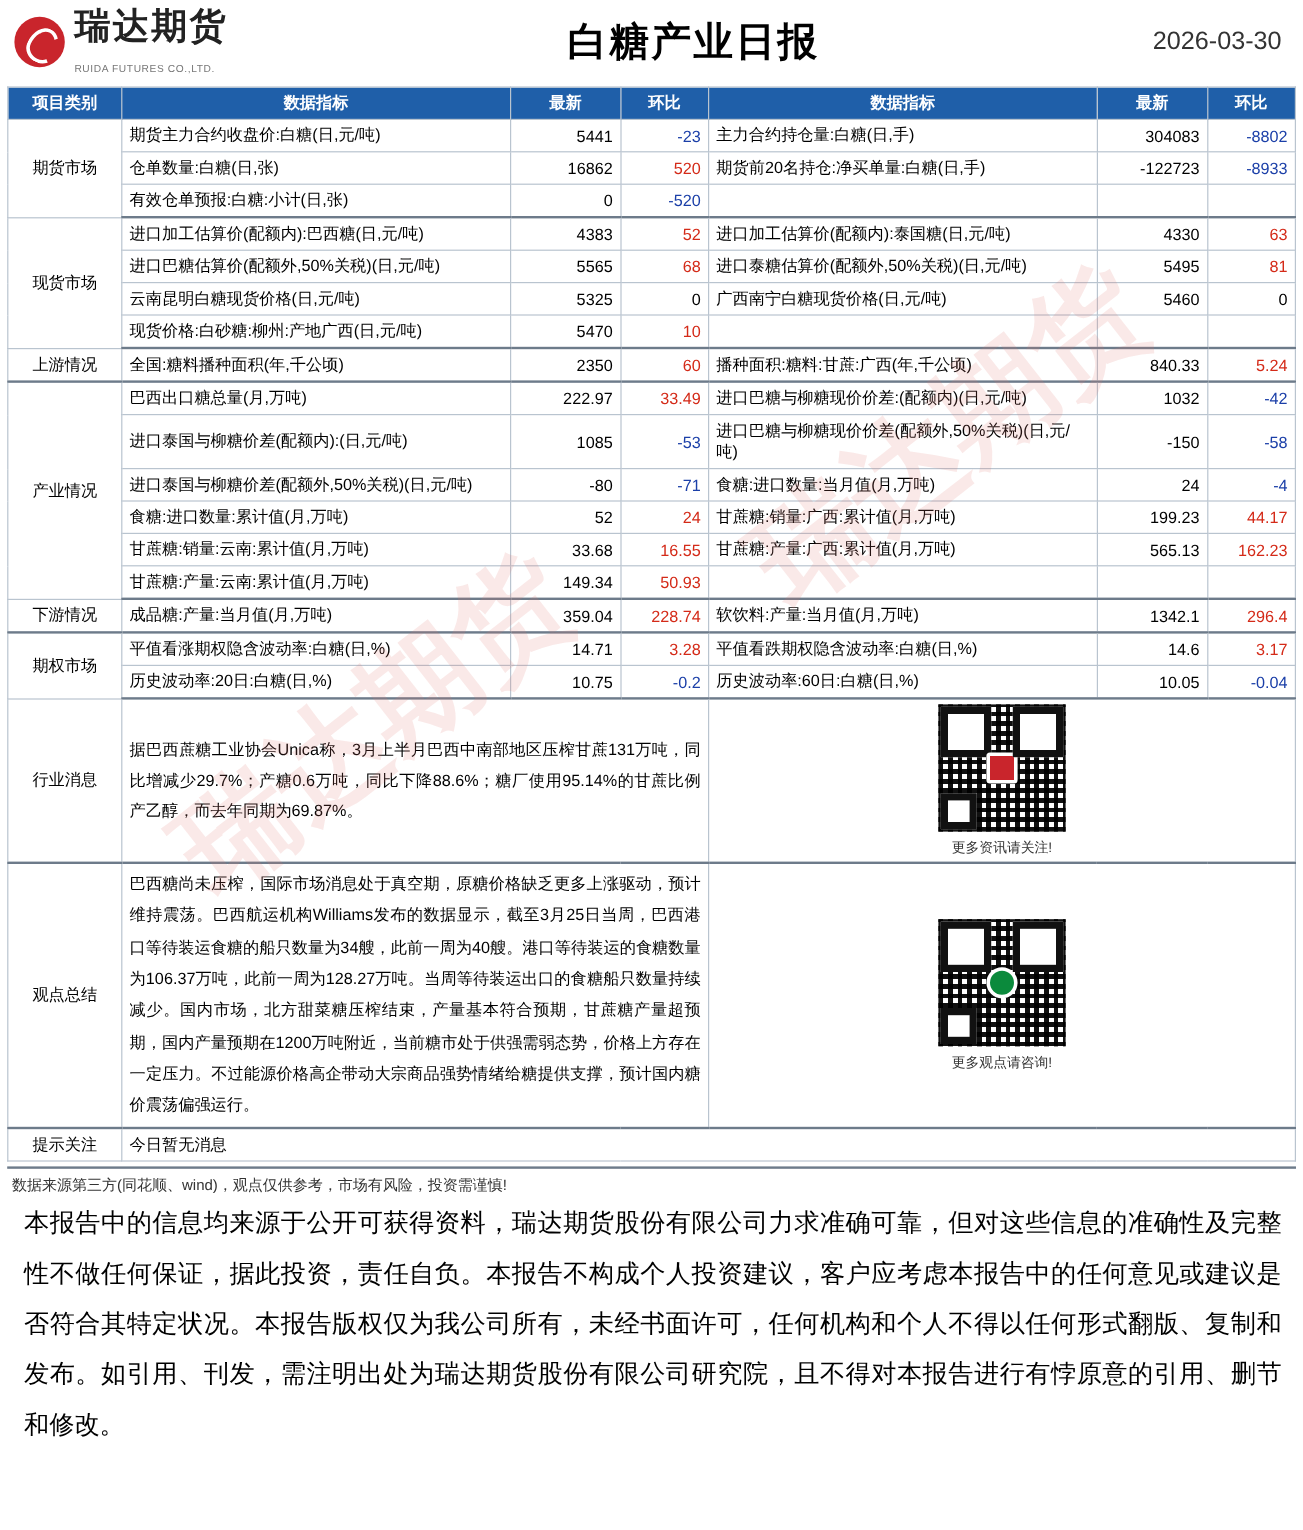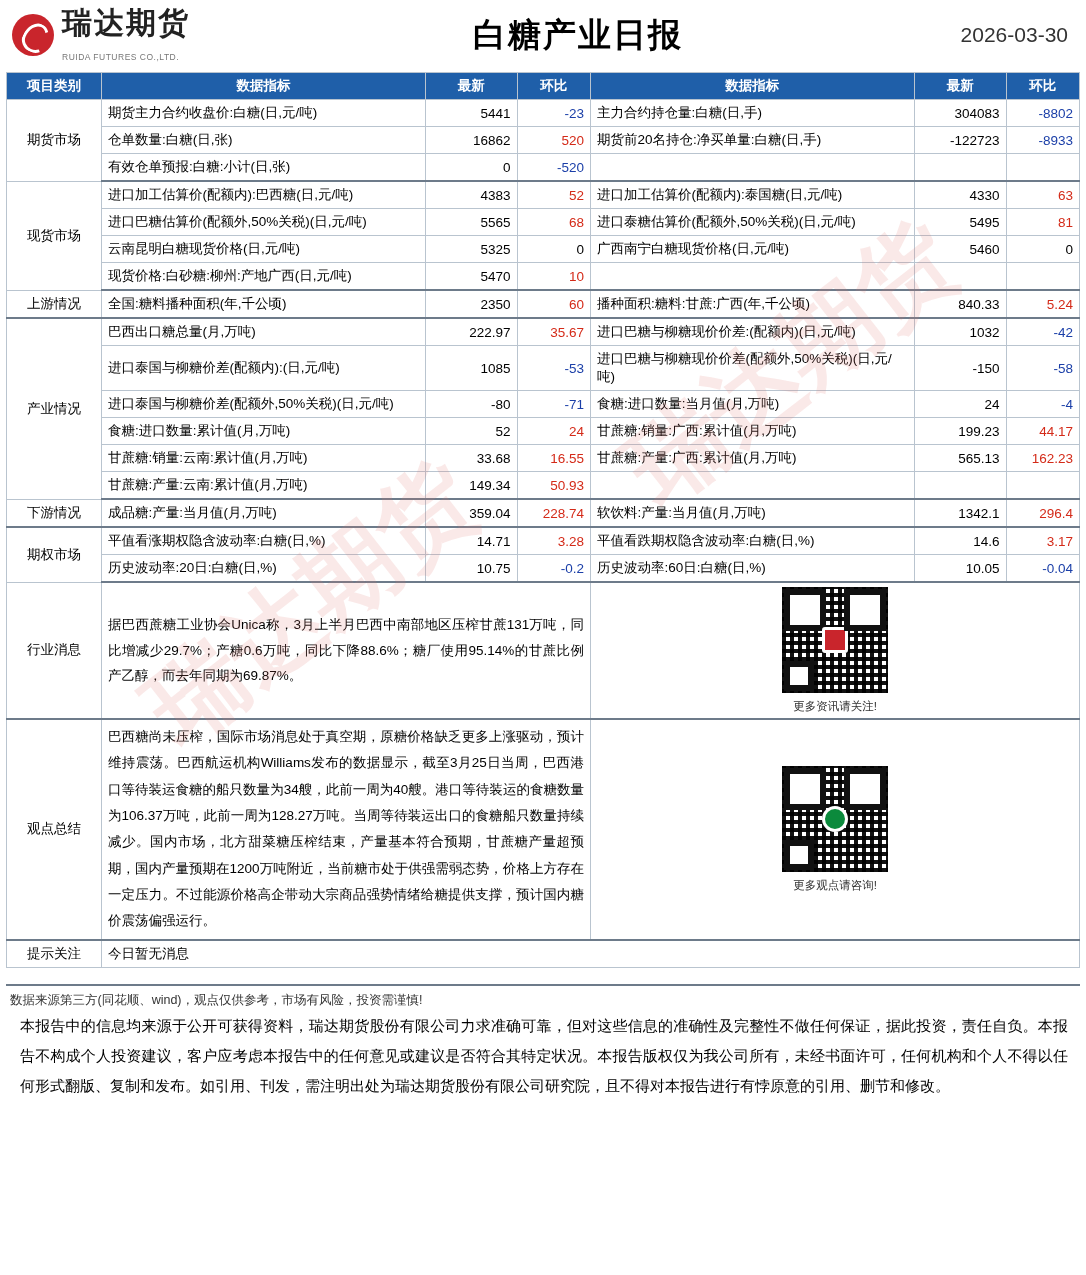--- a/index.html
+++ b/index.html
@@ -59,27 +59,27 @@
     content:""; position:absolute; width:30px; height:30px; border:6px solid #111; background:#fff;
   }
   .qr::before { left:2px; top:2px; }
   .qr::after { right:2px; top:2px; }
   .qr-inner { position:absolute; left:2px; bottom:2px; width:30px; height:30px; border:6px solid #111; background:#fff; }
   .qr-logo { position:absolute; left:50%; top:50%; transform:translate(-50%,-50%); width:26px; height:26px; background:#c9252c; border:3px solid #fff; border-radius:3px; }
   .qr-logo.green { background:#0b8a3c; border-radius:50%; }
   .qr-cap { font-size: 11.5px; color:#333; margin-top: 6px; }
   .tip-cell { font-size: 14px; padding: 6px 8px; }
 
-  .source-note { font-size: 12.5px; color: #333; padding: 6px 4px 2px 4px; border-top: 2px solid #6d7b8a; margin-top: 16px; }
+  .source-note { font-size: 12.5px; color: #333; padding: 6px 4px 2px 4px; border-top: 2px solid #6d7b8a; margin-top: 4px; }
 
   .analyst-row { display:flex; gap: 36px; justify-content: center; font-size: 15px; padding: 14px 0 6px 0; }
   .analyst-row .lbl { font-weight: bold; }
 
   .disc-title { font-size: 22px; font-weight: bold; margin: 34px 0 10px 14px; }
-  .disc-body { font-size: 15px; line-height: 2.0; text-align: justify; margin: 0 12px 0 14px; text-indent: 0; }
+  .disc-body { font-size: 21px; line-height: 2.0; text-align: justify; margin: 0 12px 0 14px; text-indent: 0; }
 
   
   .wm { position: absolute; color: rgba(225,120,110,.16); font-size: 96px; font-weight: bold;
         transform: rotate(-38deg); pointer-events:none; user-select:none; white-space:nowrap; }
   .wm1 { left: 600px; top: 300px; }
   .wm2 { left: 120px; top: 540px; }
 </style>
 </head>
 <body>
 
@@ -186,21 +186,21 @@
           <td class="num">2350</td>
           <td class="num pos">60</td>
           <td class="ind sep-left">播种面积:糖料:甘蔗:广西(年,千公顷)</td>
           <td class="num">840.33</td>
           <td class="num pos">5.24</td>
         </tr>
         <tr>
           <td class="cat" rowspan="6">产业情况</td>
           <td class="ind">巴西出口糖总量(月,万吨)</td>
           <td class="num">222.97</td>
-          <td class="num pos">35.67</td>
+          <td class="num pos">33.49</td>
           <td class="ind sep-left">进口巴糖与柳糖现价价差:(配额内)(日,元/吨)</td>
           <td class="num">1032</td>
           <td class="num neg">-42</td>
         </tr>
         <tr>
           <td class="ind">进口泰国与柳糖价差(配额内):(日,元/吨)</td>
           <td class="num">1085</td>
           <td class="num neg">-53</td>
           <td class="ind sep-left">进口巴糖与柳糖现价价差(配额外,50%关税)(日,元/吨)</td>
           <td class="num">-150</td>

